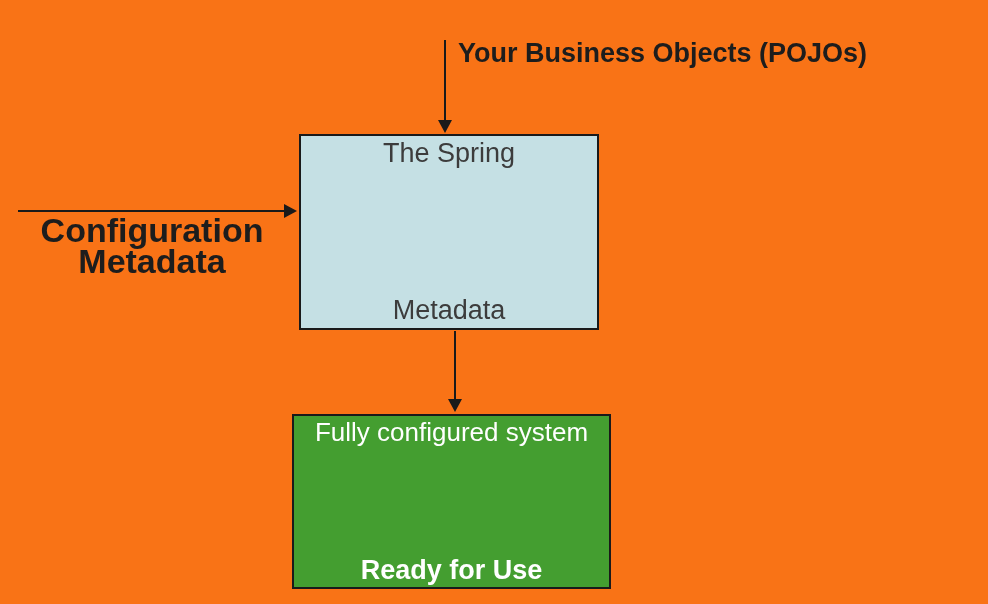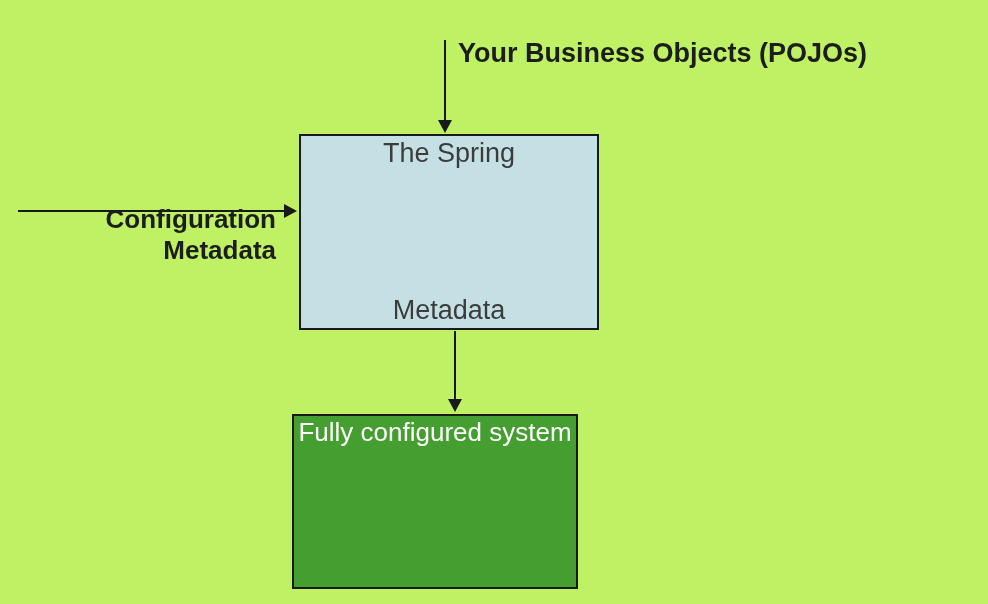--- a/index.html
+++ b/index.html
@@ -1,20 +1,20 @@
 <!DOCTYPE html>
 <html><head>
 <meta charset="utf-8">
 <style>
   html, body { margin: 0; padding: 0; background: #ffffff; }
   .canvas {
     position: relative;
     width: 988px;
     height: 604px;
-    background: #bef264;
+    background: #f97316;
     font-family: "Liberation Sans", "DejaVu Sans", sans-serif;
     overflow: hidden;
   }
 
   
   .line { position: absolute; background: #1a1a1a; }
   .vline { width: 2px; }
   .hline { height: 2px; }
   .arrowhead { position: absolute; width: 0; height: 0; }
   .arrowhead.down {
@@ -37,23 +37,23 @@
   #arrow-mid-line    { left: 454px; top: 331px; height: 70px; }
   #arrow-mid-head    { left: 448px; top: 399px; }
 
   
   .label { position: absolute; color: #1d1d1d; white-space: nowrap; }
   #label-pojos {
     left: 458px; top: 38px;
     font-size: 27px; font-weight: bold;
   }
   #label-config {
-    left: 28px; top: 204px; width: 248px;
-    text-align: right;
-    font-size: 26px; font-weight: bold;
+    left: 28px; top: 215px; width: 248px;
+    text-align: center;
+    font-size: 34px; font-weight: bold;
     line-height: 31px;
     white-space: normal;
   }
   #label-produces {
     left: 464px; top: 352px;
     font-size: 26px; font-style: italic;
     color: #333333;
   }
 
   
@@ -70,21 +70,21 @@
   #spring-box {
     left: 299px; top: 134px;
     width: 300px; height: 196px;
     background: #c5e0e4;
     color: #3c3c3c;
     font-size: 27px;
     line-height: 35px;
   }
   #output-box {
     left: 292px; top: 414px;
-    width: 286px; height: 175px;
+    width: 319px; height: 175px;
     background: #449e30;
     color: #ffffff;
     font-size: 26px;
     line-height: 33px;
   }
   #output-box .bold-line { font-weight: bold; font-size: 27px; }
 </style>
 </head>
 <body>
 
@@ -104,15 +104,16 @@
   <div class="node" id="spring-box">
     <div>The Spring</div>
     <div>Metadata</div>
   </div>
 
   <div class="line vline" id="arrow-mid-line"></div>
   <div class="arrowhead down" id="arrow-mid-head"></div>
 
   <div class="node" id="output-box">
     <div>Fully configured system</div>
+    <div class="bold-line">Ready for Use</div>
   </div>
 
 </div>
 
 </body></html>

